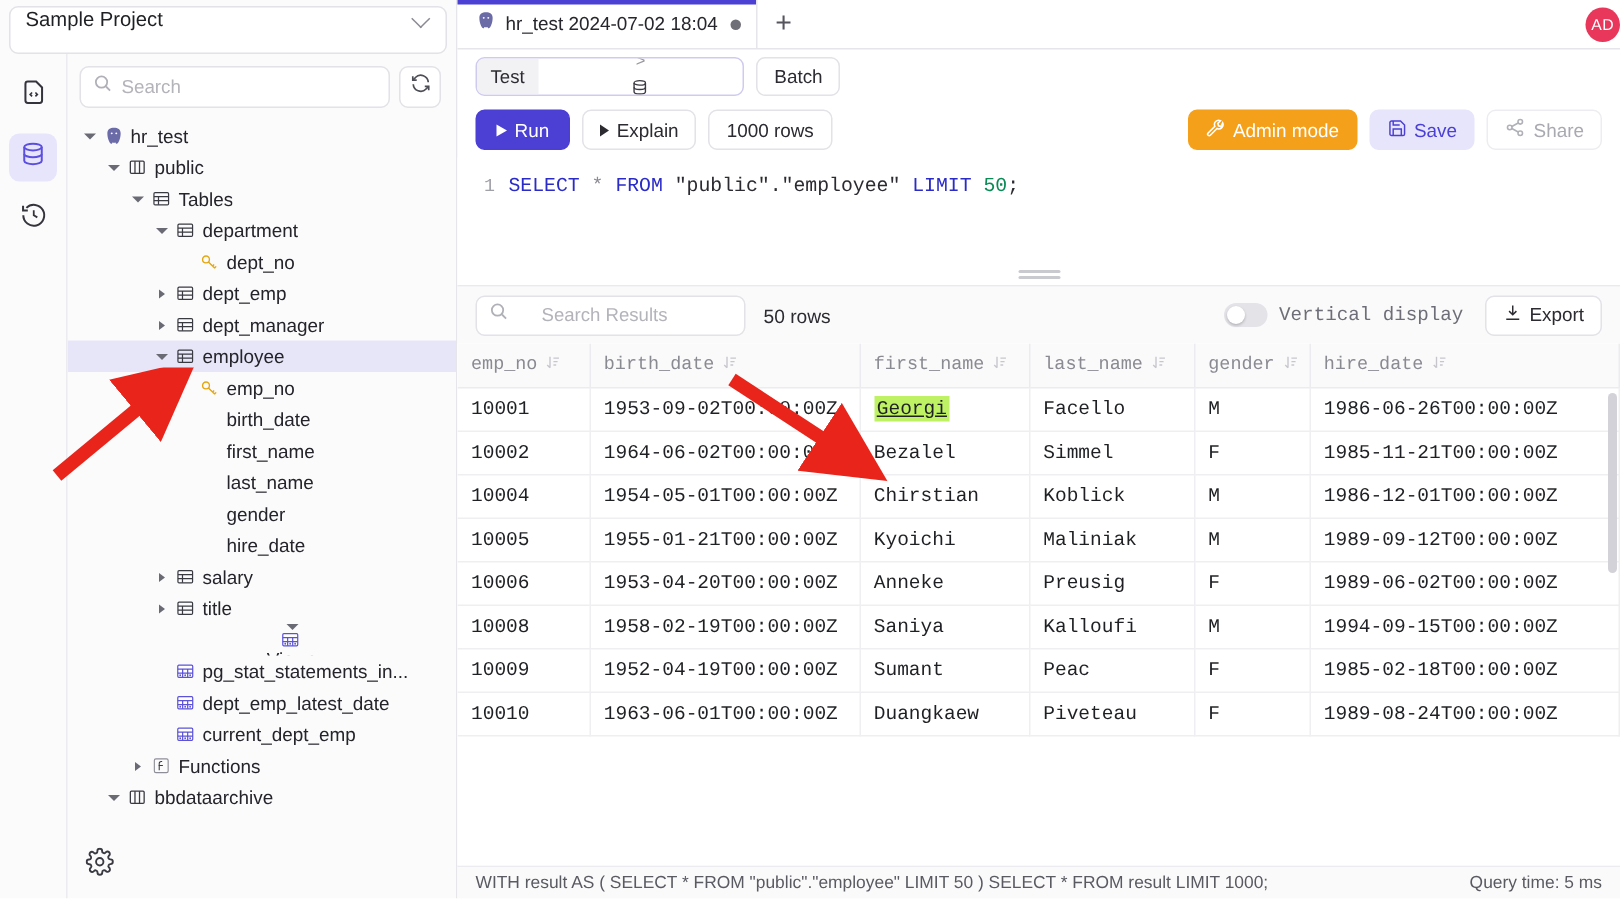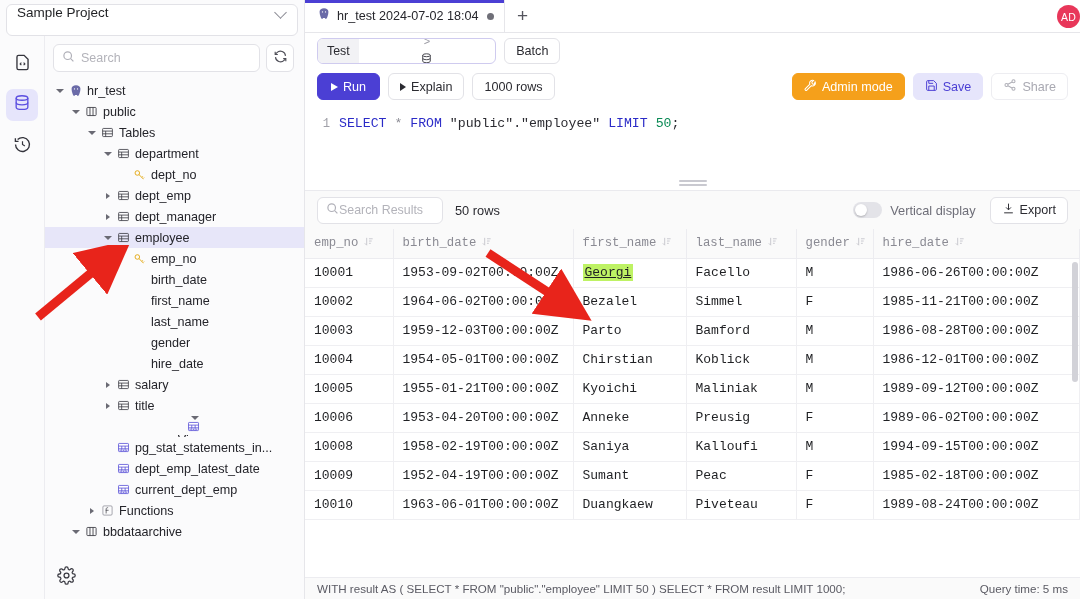--- a/index.html
+++ b/index.html
@@ -93,27 +93,27 @@
             border-bottom: 1px solid #eaeaee; }
   .code-line { display:flex; font-family:"Liberation Mono", monospace; font-size:13.2px; line-height:18px; }
   .gutter { width: 34px; text-align:right; padding-right:9px; color:#a0a0a8; font-size:12.2px; flex:none; }
   .k { color:#2b2bc7; } .op { color:#8a8a93; } .s { color:#2b2b31; } .n { color:#0a8a55; } .p { color:#2b2b31;}
   .split-handle { position:absolute; left:50%; transform:translateX(-50%); bottom:2px; width:28px; }
   .split-handle i { display:block; height:2px; background:#c9c9d0; border-radius:2px; margin-bottom:2px; }
 
   
   .results { flex:1; display:flex; flex-direction:column; background:#fafafa; min-height:0; }
   .res-tool { height: 38px; display:flex; align-items:center; gap:12px; padding: 0 12px; flex:none; }
-  .res-search { width: 126px; height:27px; border:1px solid #e2e2e7; border-radius:6px; background:#fff;
-                display:flex; align-items:center; gap:0; padding:0 8px; }
+  .res-search { width: 180px; height:27px; border:1px solid #e2e2e7; border-radius:6px; background:#fff;
+                display:flex; align-items:center; gap:22px; padding:0 8px; }
   .res-search input { border:none; outline:none; font-size:12.4px; width:100%; background:transparent;
                       font-family:"Liberation Sans", sans-serif;}
   .res-search input::placeholder { color:#b3b3ba; }
   .rowcount { font-size:12.8px; color:#2b2b31; }
-  .toggle-wrap { display:flex; align-items:flex-end; gap:8px; cursor:pointer;}
+  .toggle-wrap { display:flex; align-items:flex-start; gap:8px; cursor:pointer;font-family:Liberation Mono, monospace;}
   .toggle { width:29px; height:16px; border-radius:9px; background:#e3e3e8; position:relative; }
   .toggle::after { content:""; position:absolute; left:2px; top:2px; width:12px; height:12px; border-radius:50%;
                    background:#fff; box-shadow:0 1px 2px rgba(0,0,0,.22); }
   .toggle-lbl { font-size:12.8px; color:#6e6e78; }
 
   .grid-wrap { flex:1; overflow:hidden; background:#fff; position:relative; }
   table.grid { border-collapse: collapse; width: 100%; table-layout: fixed; }
   table.grid th { background:#fafafa; border:1px solid #ececf0; border-left:none; border-top:none;
                   font-weight:400; font-size:12.3px; color:#8a8a93; text-align:left; padding: 0 9px;
                   height: 29px; font-family:"Liberation Mono", monospace; }
@@ -648,28 +648,20 @@
               </tr>
               <tr>
                 <td><span>10002</span></td>
                 <td><span>1964-06-02T00:00:00Z</span></td>
                 <td><span>Bezalel</span></td>
                 <td><span>Simmel</span></td>
                 <td><span>F</span></td>
                 <td><span>1985-11-21T00:00:00Z</span></td>
               </tr>
               <tr>
-                <td><span>10003</span></td>
-                <td><span>1959-12-03T00:00:00Z</span></td>
-                <td><span>Parto</span></td>
-                <td><span>Bamford</span></td>
-                <td><span>M</span></td>
-                <td><span>1986-08-28T00:00:00Z</span></td>
-              </tr>
-              <tr>
                 <td><span>10004</span></td>
                 <td><span>1954-05-01T00:00:00Z</span></td>
                 <td><span>Chirstian</span></td>
                 <td><span>Koblick</span></td>
                 <td><span>M</span></td>
                 <td><span>1986-12-01T00:00:00Z</span></td>
               </tr>
               <tr>
                 <td><span>10005</span></td>
                 <td><span>1955-01-21T00:00:00Z</span></td>

